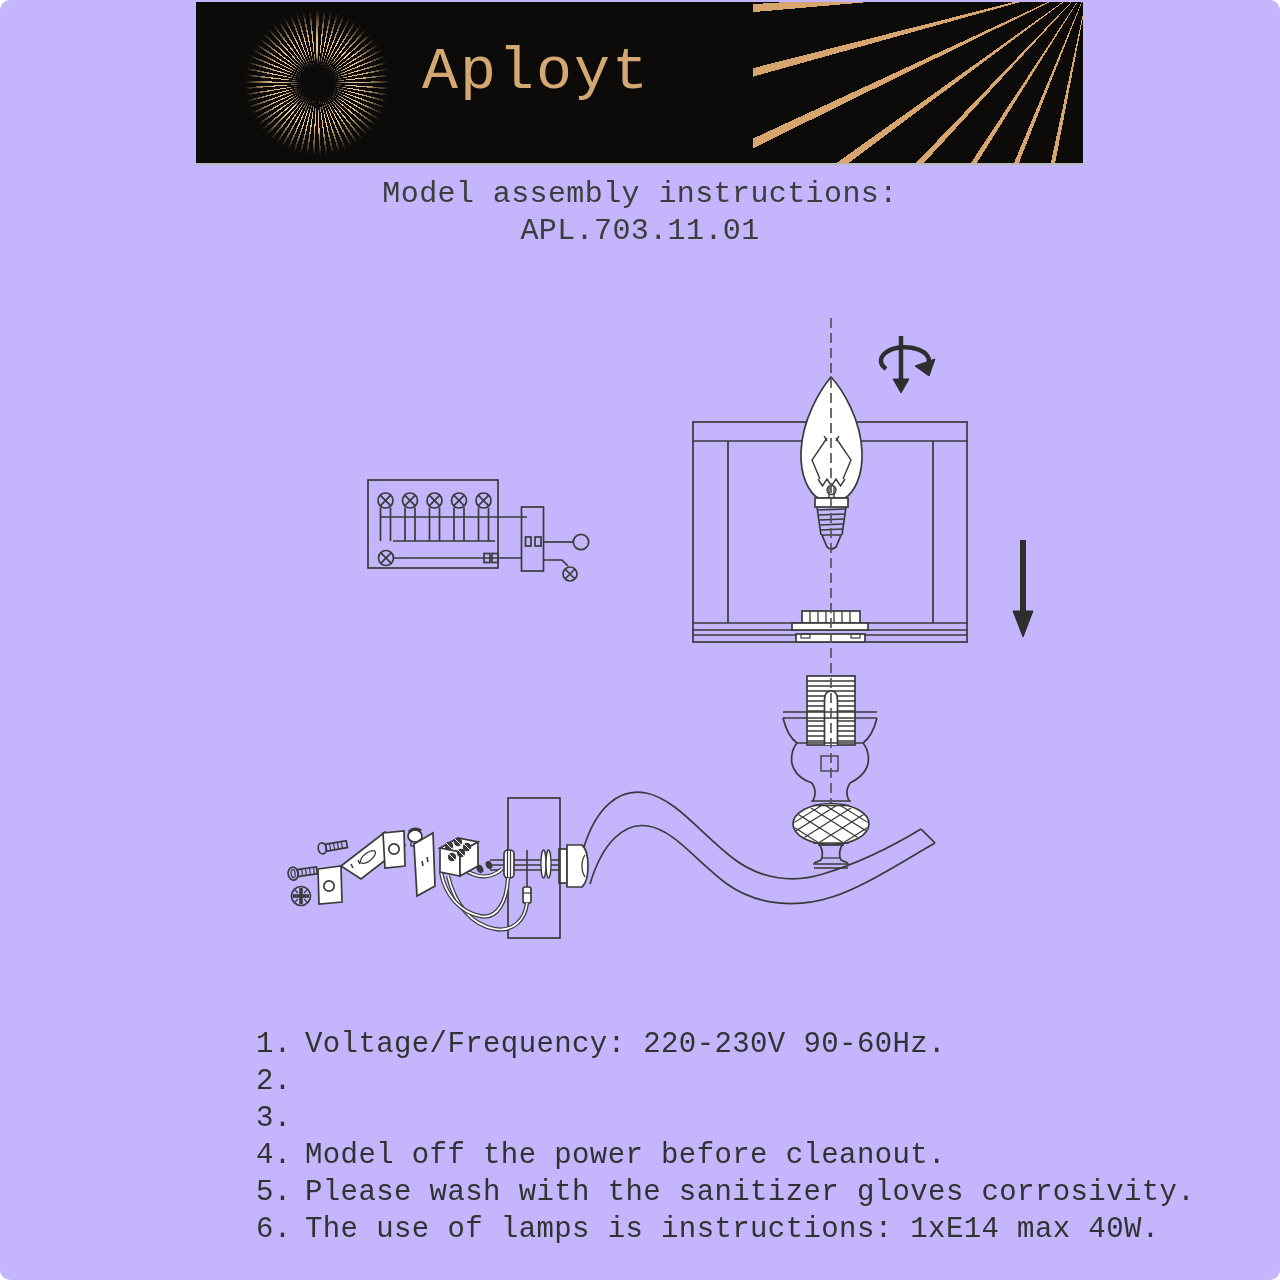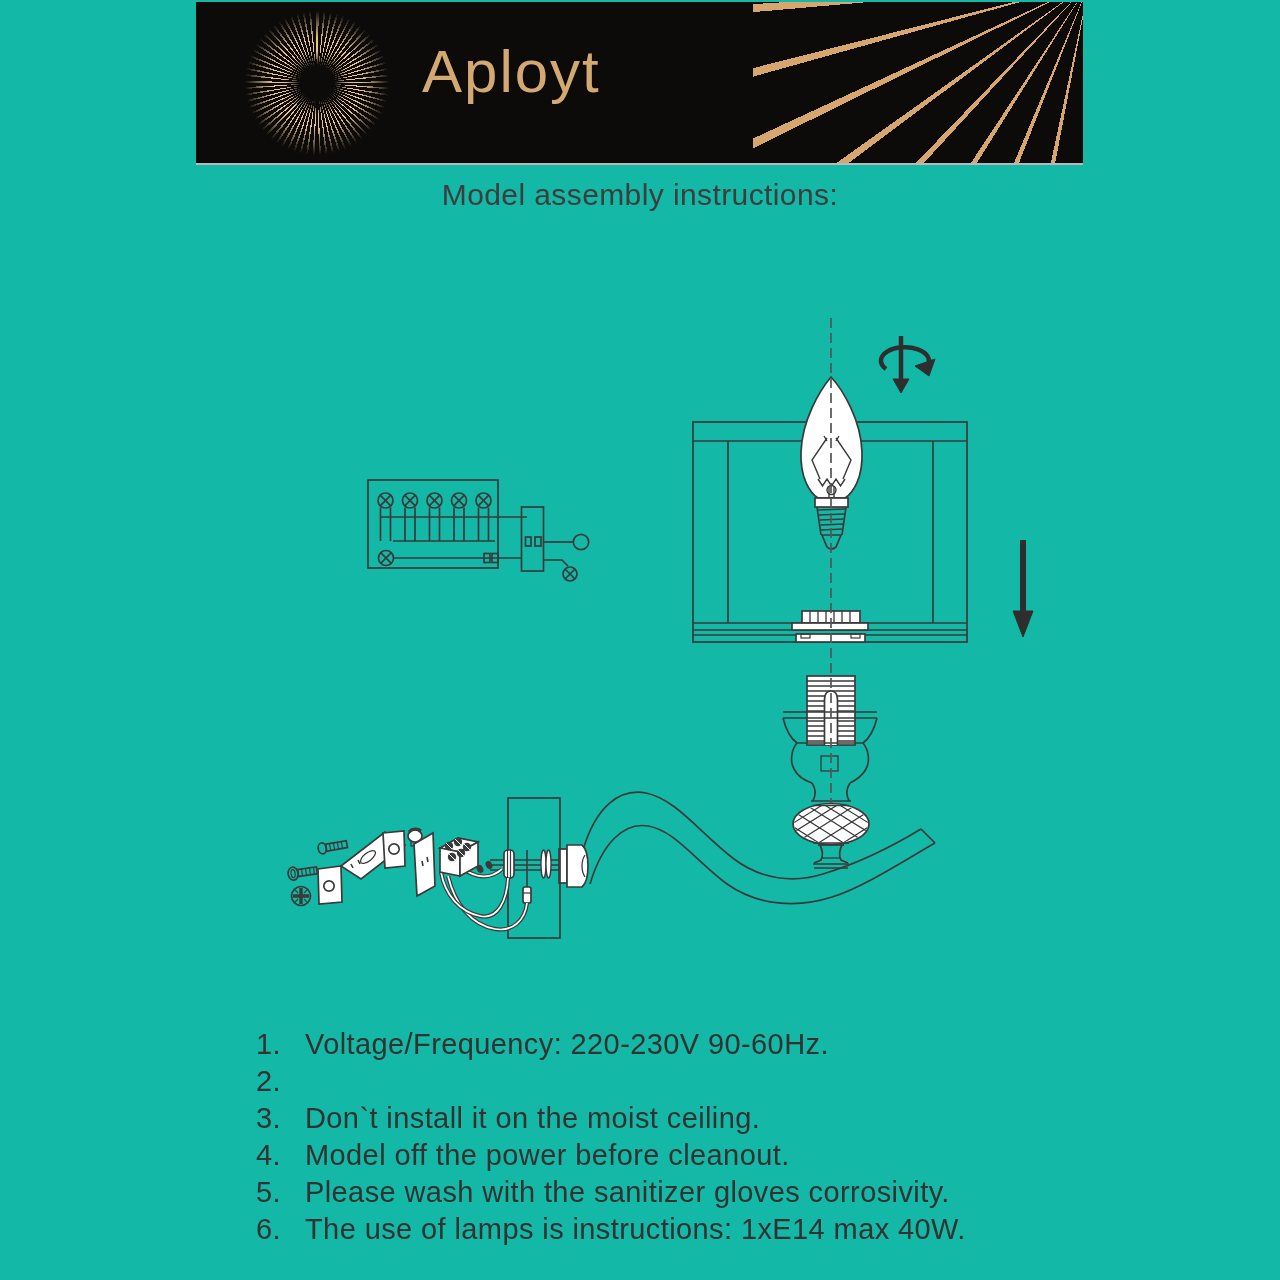--- a/index.html
+++ b/index.html
@@ -1,17 +1,17 @@
 <!DOCTYPE html>
 <html><head>
 <meta charset="utf-8">
 <style>
   html,body{margin:0;padding:0;background:#ffffff;}
-  .page{position:relative;width:1280px;height:1280px;background:#14b8a6;overflow:hidden;
-        font-family:Liberation Sans, sans-serif;}
+  .page{position:relative;width:1280px;height:1280px;background:#c4b5fd;overflow:hidden;
+        font-family:Liberation Mono, monospace;border-radius:10px;}
 
   
   .banner{position:absolute;left:196px;top:2px;width:887px;height:161px;
           background:#0d0b09;overflow:hidden;border-bottom:2px solid #b9b9b9;}
   .starburst{position:absolute;left:46px;top:6px;width:150px;height:150px;border-radius:50%;
       background:
         radial-gradient(circle at 50% 50%, #0d0b09 0 16%, rgba(13,11,9,0) 30%, rgba(13,11,9,0) 42%, #0d0b09 68%),
         repeating-conic-gradient(#e9c48e 0deg 1.5deg, #0d0b09 1.5deg 5.2deg);}
   .logo-text{position:absolute;left:226px;top:40px;font-size:60px;line-height:1;
       color:#d3a873;letter-spacing:2px;font-weight:400;}
@@ -37,20 +37,21 @@
 <div class="page">
 
   <div class="banner">
     <div class="starburst"></div>
     <div class="logo-text">Aployt</div>
     <div class="corner-rays"></div>
   </div>
 
   <div class="title">
     <div>Model assembly instructions:</div>
+    <div>APL.703.11.01</div>
   </div>
 
   <svg class="art" viewBox="0 0 1280 1280" fill="none" stroke="#3a3a3a" stroke-width="1.7">
 
     <defs>
       <clipPath id="ballclip">
           <ellipse cx="831" cy="824" rx="37" ry="19.5"></ellipse>
         </clipPath>
     </defs>
 
@@ -283,21 +284,20 @@
   <div class="list">
     <div class="row">
       <span class="num">1.</span>
       <span class="txt">Voltage/Frequency: 220-230V 90-60Hz.</span>
     </div>
     <div class="row">
       <span class="num">2.</span>
     </div>
     <div class="row">
       <span class="num">3.</span>
-      <span class="txt">Don`t install it on the moist ceiling.</span>
     </div>
     <div class="row">
       <span class="num">4.</span>
       <span class="txt">Model off the power before cleanout.</span>
     </div>
     <div class="row">
       <span class="num">5.</span>
       <span class="txt">Please wash with the sanitizer gloves corrosivity.</span>
     </div>
     <div class="row">

